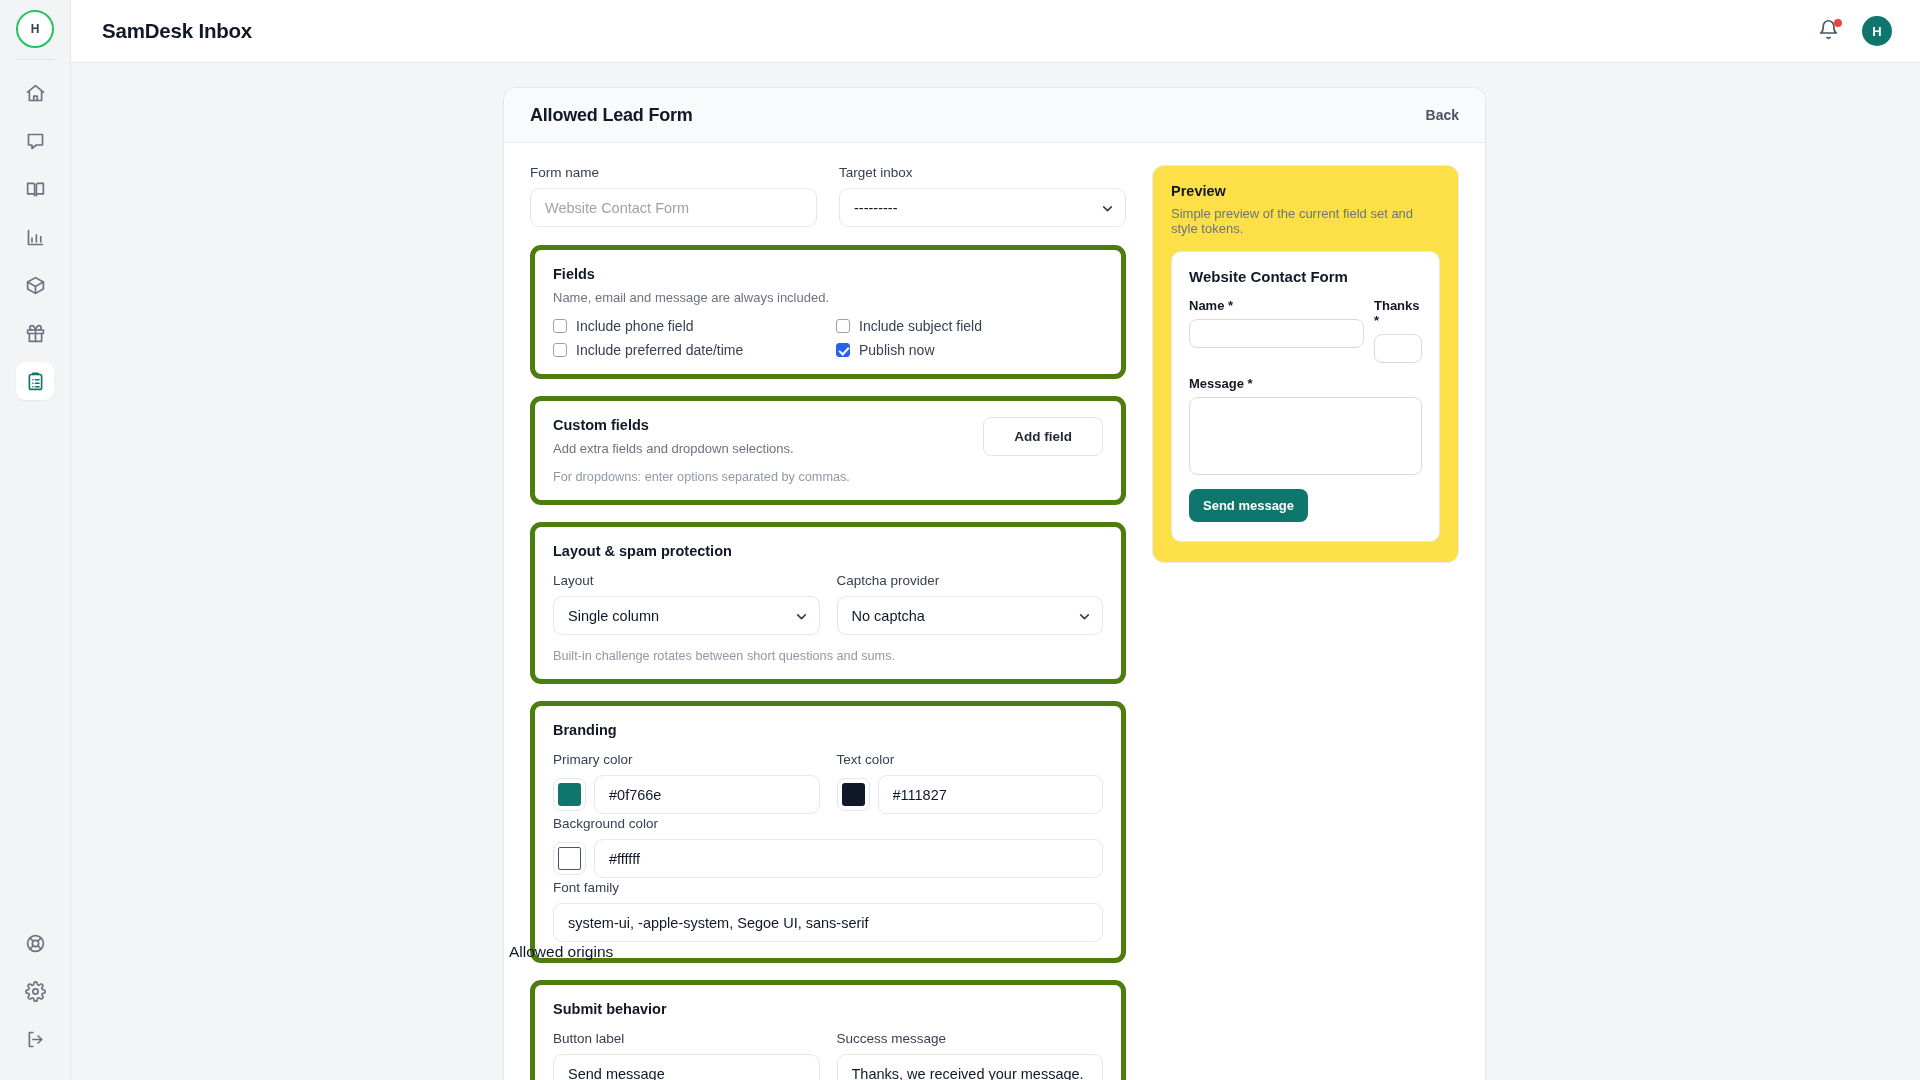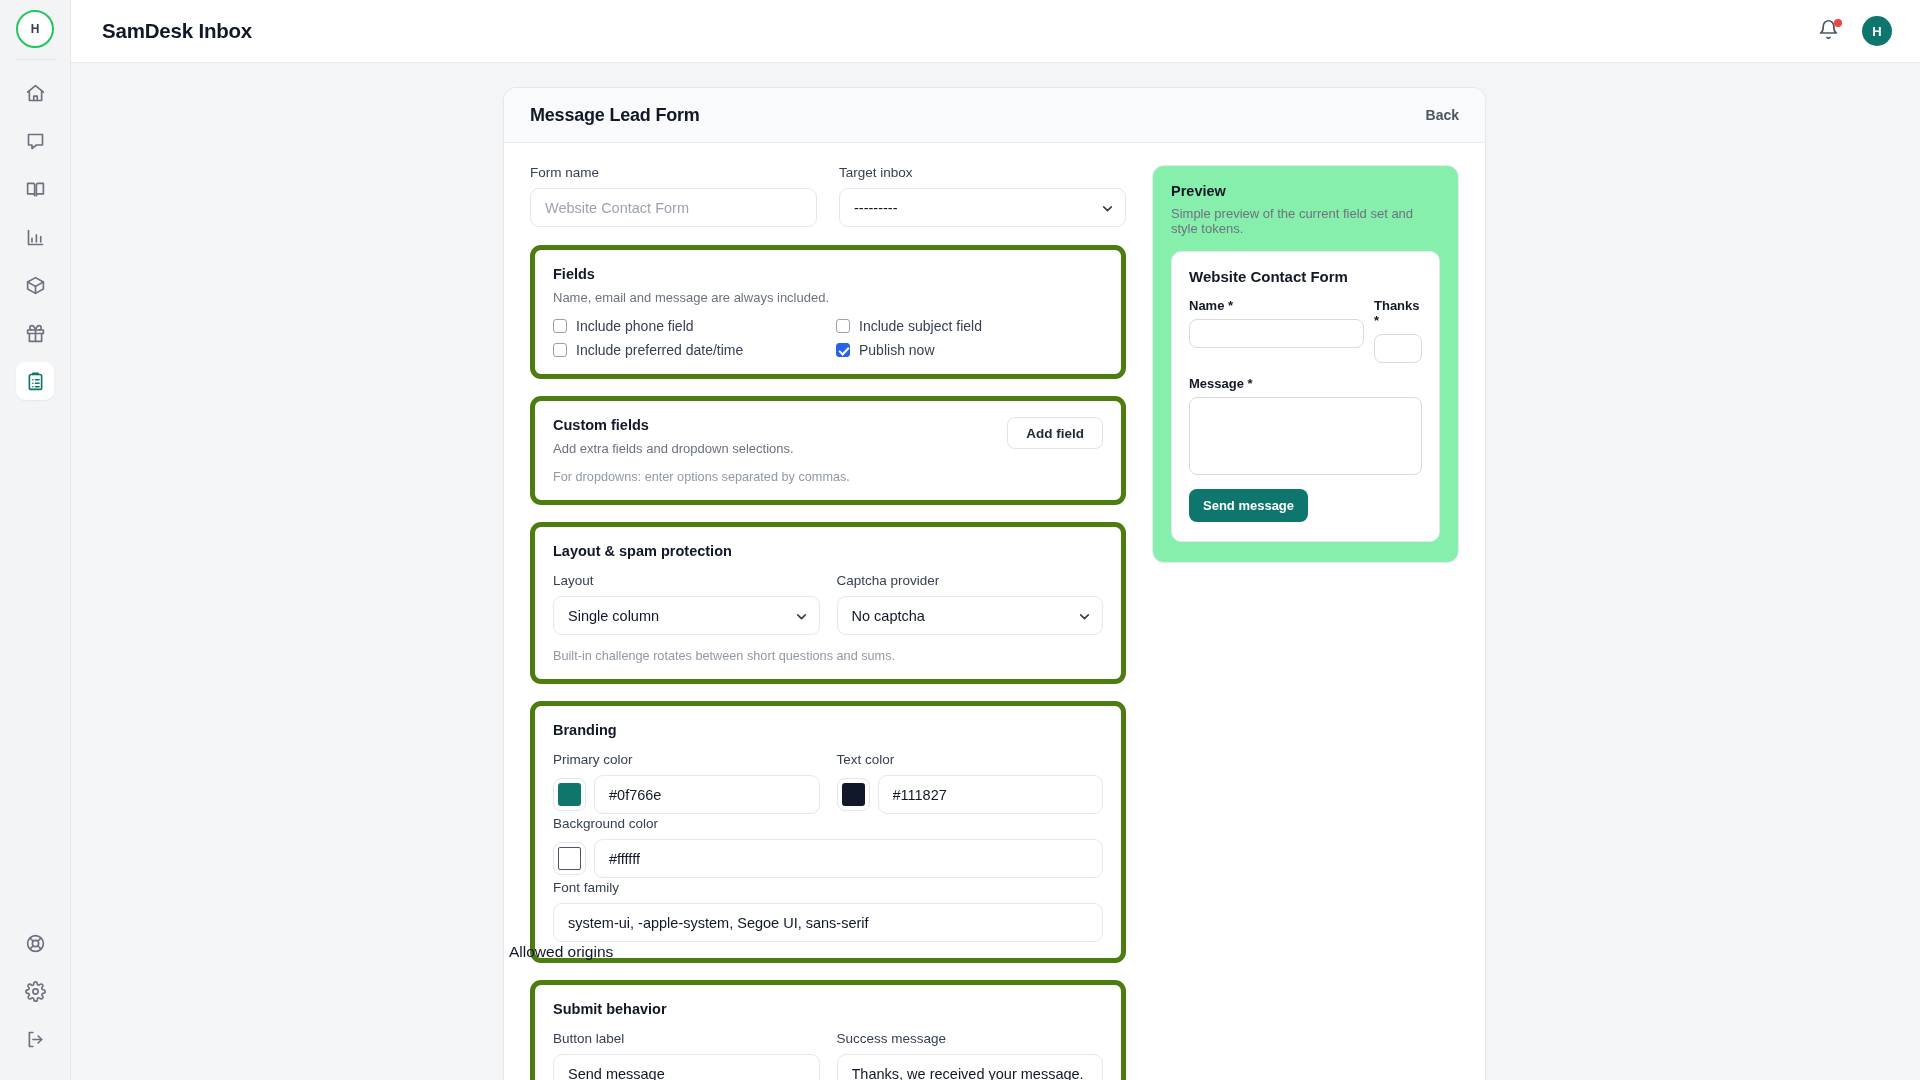--- a/index.html
+++ b/index.html
@@ -91,38 +91,38 @@
 
   .cbgrid { display: grid; grid-template-columns: 1fr 1fr; gap: 8px 16px; margin-top: 13px; }
   .cbrow { display: flex; align-items: center; gap: 9px; font-size: 14px; color: #374151; cursor: pointer; }
   .cb { width: 14px; height: 14px; border: 1px solid #9aa2ae; border-radius: 3px; background: #fff; flex: none; }
   .cb.on { background: #2563eb; border-color: #2563eb; position: relative; }
   .cb.on::after { content: ""; position: absolute; left: 4px; top: 1px; width: 4px; height: 8px;
     border: solid #fff; border-width: 0 2px 2px 0; transform: rotate(43deg); }
 
   .panel-head-row { display: flex; align-items: flex-start; }
   .btn-outline {
-    margin-left: auto; height: 32px; padding: 0 18px; border: 1px solid #e0e3e8; border-radius: 8px;
+    margin-left: auto; height: 39px; padding: 0 30px; border: 1px solid #e0e3e8; border-radius: 8px;
     background: #fff; font-size: 13.5px; font-weight: 700; color: #1f2937; cursor: pointer;
     font-family: "Liberation Sans", sans-serif;
   }
   .note { font-size: 12.7px; color: #9199a5; margin-top: 14px; }
 
   .two { display: flex; gap: 17px; }
   .two > div { flex: 1; }
   .mt14 { margin-top: 14px; }
   .mt16 { margin-top: 2px; gap: 44px; }
 
   .colorrow { display: flex; align-items: center; gap: 8px; }
   .swatch { width: 33px; height: 33px; border: 1px solid #e2e5ea; border-radius: 8px; padding: 4px; flex: none; cursor: pointer; }
   .swatch > span { display: block; width: 100%; height: 100%; border-radius: 3px; }
 
   
   #preview {
-    border: 1px solid #e8eaee; border-radius: 12px; background: #86efac; padding: 17px 18px 20px 18px;
+    border: 1px solid #e8eaee; border-radius: 12px; background: #fde047; padding: 17px 18px 20px 18px;
   }
   #preview h3 { font-size: 14.5px; font-weight: 700; color: #111827; }
   #preview .sub { font-size: 13px; color: #6b7280; margin-top: 7px; }
   #pv-card { margin-top: 15px; background: #fff; border: 1px solid #e5e7eb; border-radius: 10px; padding: 16px 17px 19px 17px; }
   #pv-title { font-size: 15px; font-weight: 700; color: #111827; }
   .pv-lab { font-size: 13px; font-weight: 700; color: #111827; margin-bottom: 6px; }
   .pv-inp { border: 1px solid #d7dbe0; border-radius: 8px; height: 29px; background: #fff; }
   .pv-row { display: flex; gap: 10px; margin-top: 13px; align-items: flex-start; }
   .pv-area { border: 1px solid #d7dbe0; border-radius: 8px; height: 78px; background: #fff; }
   .pv-btn { margin-top: 14px; display: inline-block; background: #0f766e; color: #fff;
@@ -244,21 +244,21 @@
       <span class="bell-dot"></span>
     </div>
     <div class="top-avatar">H</div>
   </div>
 </div>
 
 <div id="page">
 
   <div id="card">
     <div id="card-head">
-      <div id="card-title">Message Lead Form</div>
+      <div id="card-title">Allowed Lead Form</div>
       <div id="back-link">Back</div>
     </div>
 
     <div id="card-body">
 
       <div class="col-left">
 
         <div class="topgrid">
           <div>
             <label class="fl">Form name</label>

